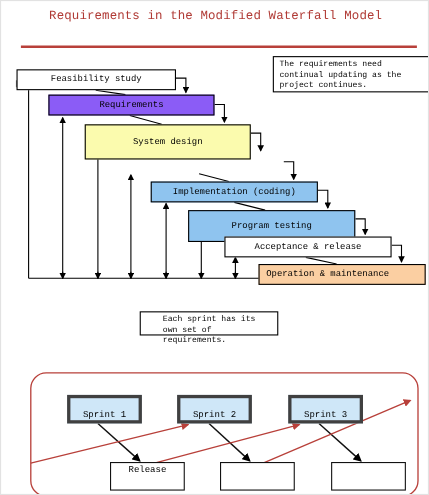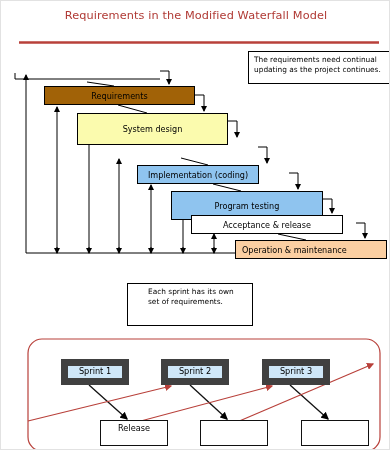--- a/index.html
+++ b/index.html
@@ -7,20 +7,21 @@
     width:390px;height:450px;overflow:hidden;
     background:#f2f2f2;
     font-family:"DejaVu Sans","Liberation Sans",sans-serif;
   }
   #canvas{
     position:absolute;left:0;top:0;width:390px;height:450px;
     background:#ffffff;
     border:1px solid #e2e2e2;
     box-sizing:border-box;
     overflow:hidden;
+    font-family:Liberation Mono, monospace;
   }
   #svg{position:absolute;left:0;top:0;width:390px;height:450px;}
   #title{
     position:absolute;left:0;top:8px;width:390px;
     text-align:center;
     font-size:11.3px;
     color:#b03a35;
     letter-spacing:.1px;
   }
   .note{
@@ -38,23 +39,23 @@
     box-sizing:border-box;
     border:1px solid #000;
     display:flex;align-items:center;justify-content:center;
     font-size:8.1px;
     color:#000;
     white-space:nowrap;
   }
   .sprint{
     position:absolute;
     box-sizing:border-box;
-    border:7px solid #404040;
+    border:3px solid #404040;
     background:#cfe7f8;
-    display:flex;align-items:flex-start;justify-content:center;
+    display:flex;align-items:flex-end;justify-content:center;
     font-size:8.2px;
     color:#000;
   }
   .relbox{
     position:absolute;
     box-sizing:border-box;
     border:1px solid #111;
     border-top:1px solid #111;
     background:#fff;
     display:flex;align-items:flex-start;justify-content:center;
@@ -137,43 +138,46 @@
       <line x1="289" y1="384" x2="327" y2="418"></line>
     </g>
 
     <g stroke="#b8403a" stroke-width="1.2" fill="none" marker-end="url(#ared)">
       <line x1="27" y1="420" x2="170" y2="385"></line>
       <line x1="136" y1="421" x2="271" y2="385"></line>
       <line x1="236" y1="421" x2="372" y2="363"></line>
     </g>
   </svg>
 
-  <div class="stage" style="left:43px;top:85px;width:151px;height:19px;background:#a16207;">
+  <div class="stage" style="left:14px;top:62px;width:145px;height:19px;background:#ffffff;">
+    <span>Feasibility study</span>
+  </div>
+  <div class="stage" style="left:43px;top:85px;width:151px;height:19px;background:#8b5cf6;">
     <span>Requirements</span>
   </div>
   <div class="stage" style="left:76px;top:112px;width:151px;height:32px;background:#fbfbae;">
     <span>System design</span>
   </div>
-  <div class="stage" style="left:136px;top:164px;width:122px;height:19px;background:#8fc4ef;">
+  <div class="stage" style="left:136px;top:164px;width:152px;height:19px;background:#8fc4ef;">
     <span>Implementation (coding)</span>
   </div>
   <div class="stage" style="left:170px;top:190px;width:152px;height:29px;background:#8fc4ef;">
     <span>Program testing</span>
   </div>
-  <div class="stage" style="left:190px;top:214px;width:152px;height:19px;background:#ffffff;">
+  <div class="stage" style="left:203px;top:214px;width:152px;height:19px;background:#ffffff;">
     <span>Acceptance &amp; release</span>
   </div>
   <div class="stage" style="left:234px;top:239px;width:152px;height:19px;background:#fbcfa2;justify-content:flex-start;padding-left:6px;">
     <span>Operation &amp; maintenance</span>
   </div>
 
   <div class="note" style="left:247px;top:50px;width:147px;height:33px;">
     <span>The requirements need continual updating as the project continues.</span>
   </div>
-  <div class="note" style="left:126px;top:282px;width:126px;height:43px;padding-left:20px;">
+  <div class="note" style="left:126px;top:282px;width:126px;height:22px;padding-left:20px;">
     <span>Each sprint has its own set of requirements.</span>
   </div>
 
   <div class="sprint" style="left:60px;top:358px;width:68px;height:26px;">
     <span>Sprint 1</span>
   </div>
   <div class="sprint" style="left:160px;top:358px;width:68px;height:26px;">
     <span>Sprint 2</span>
   </div>
   <div class="sprint" style="left:261px;top:358px;width:68px;height:26px;">

